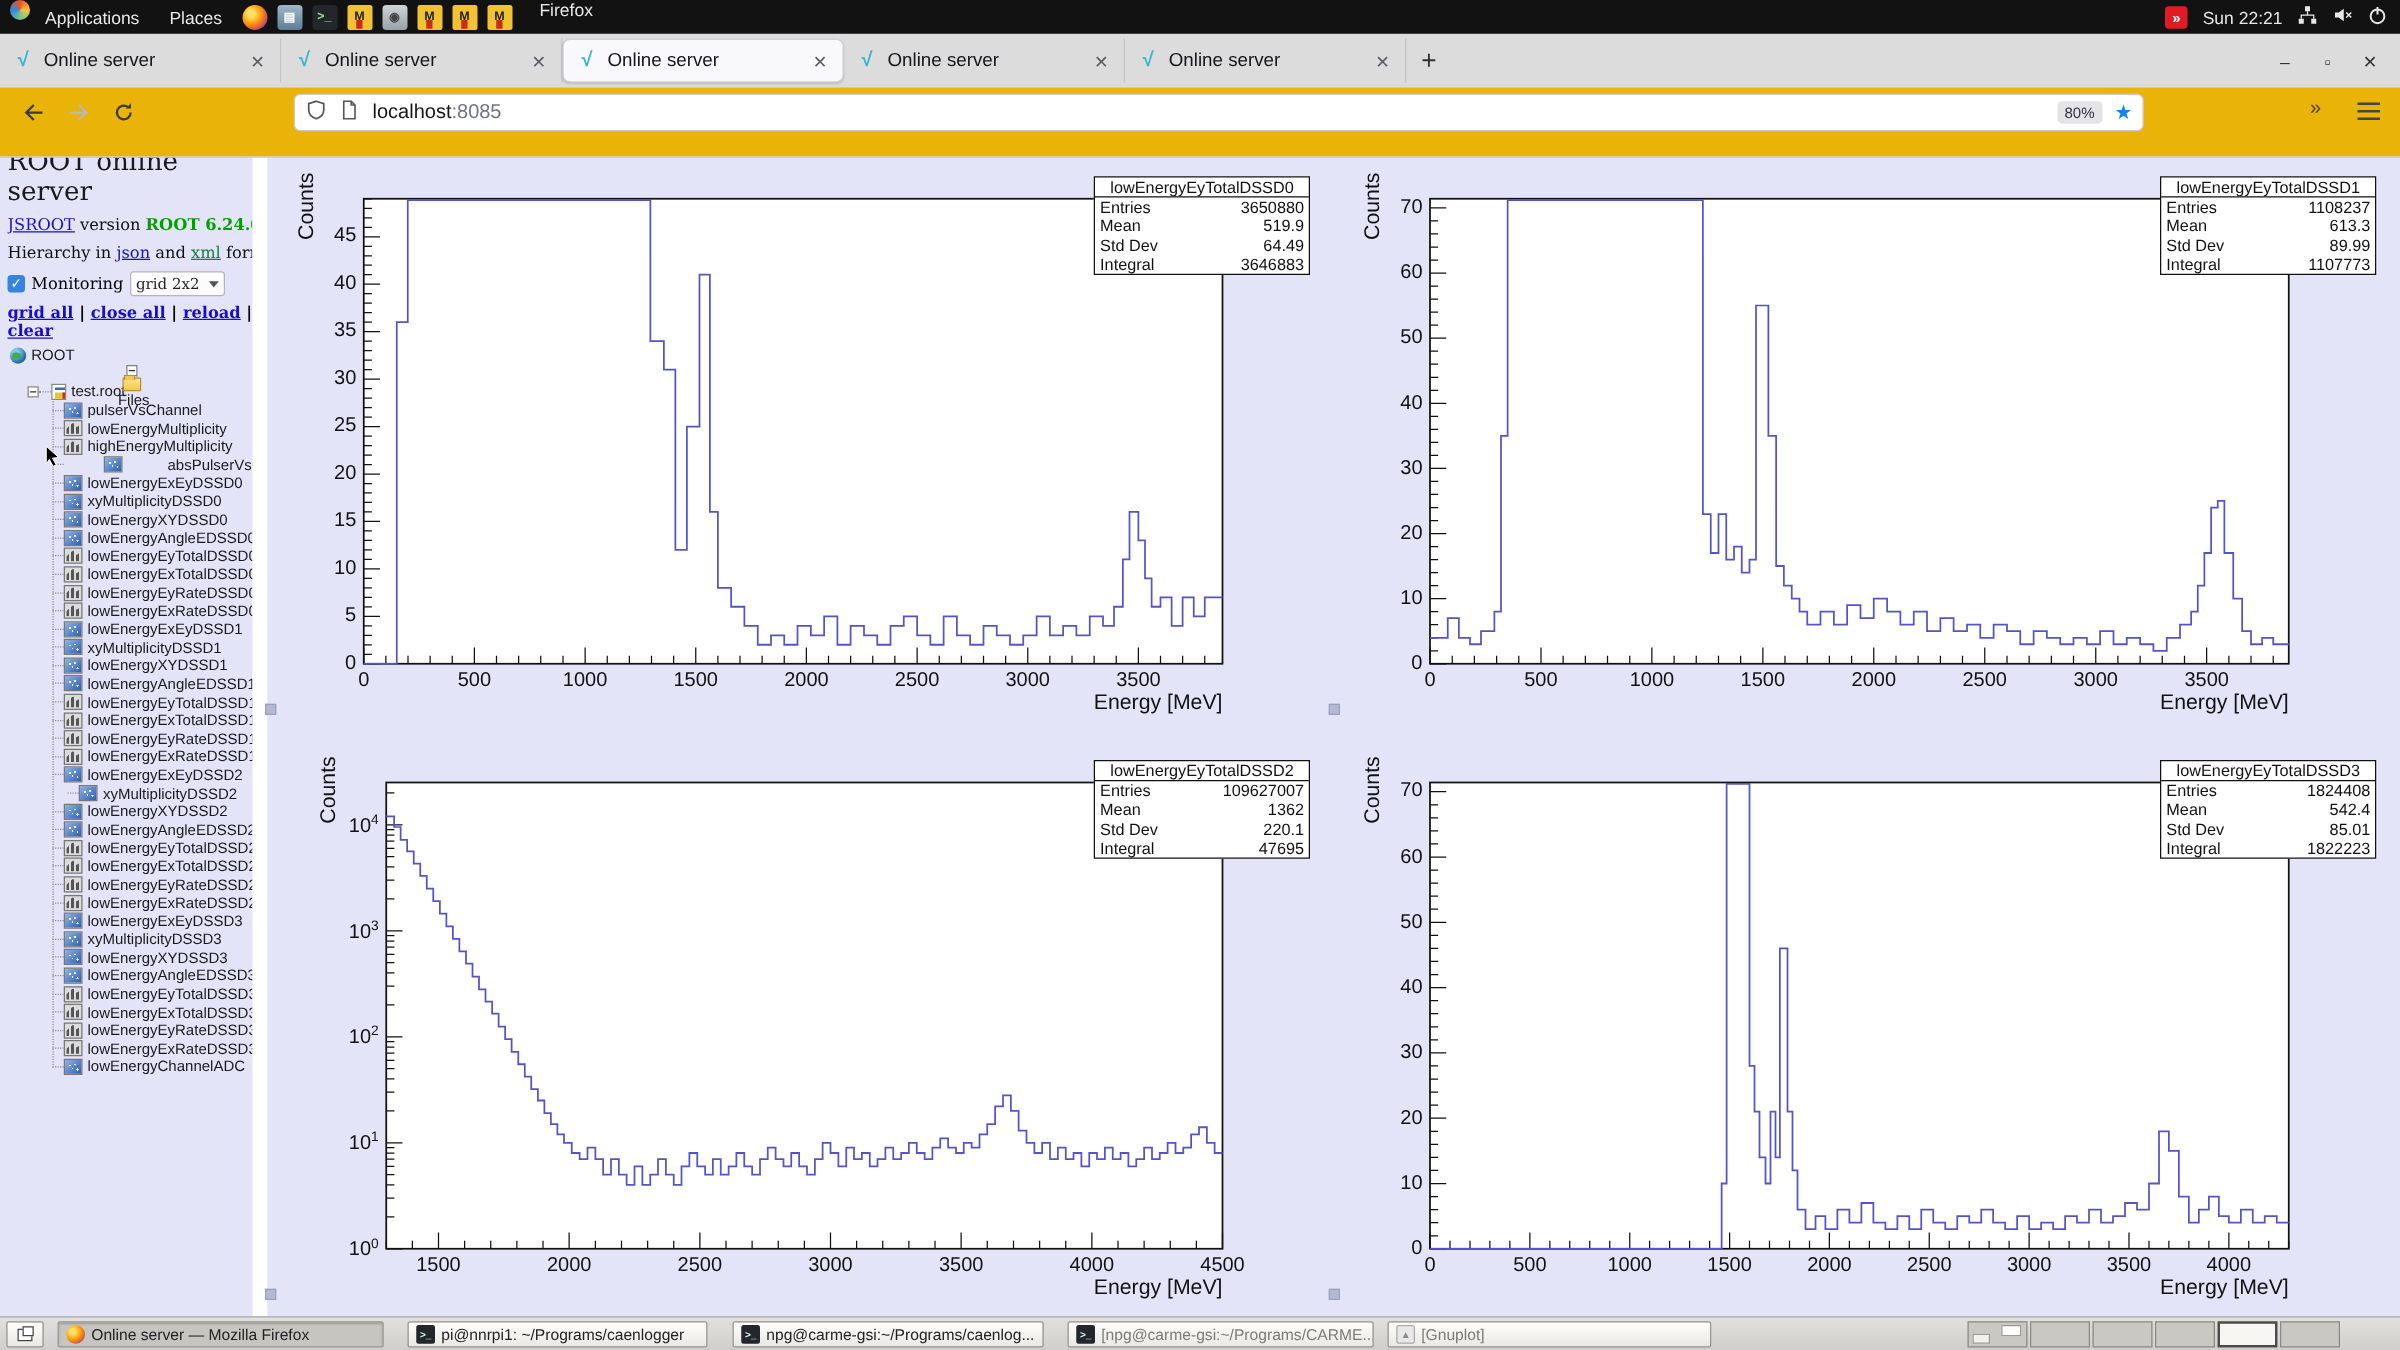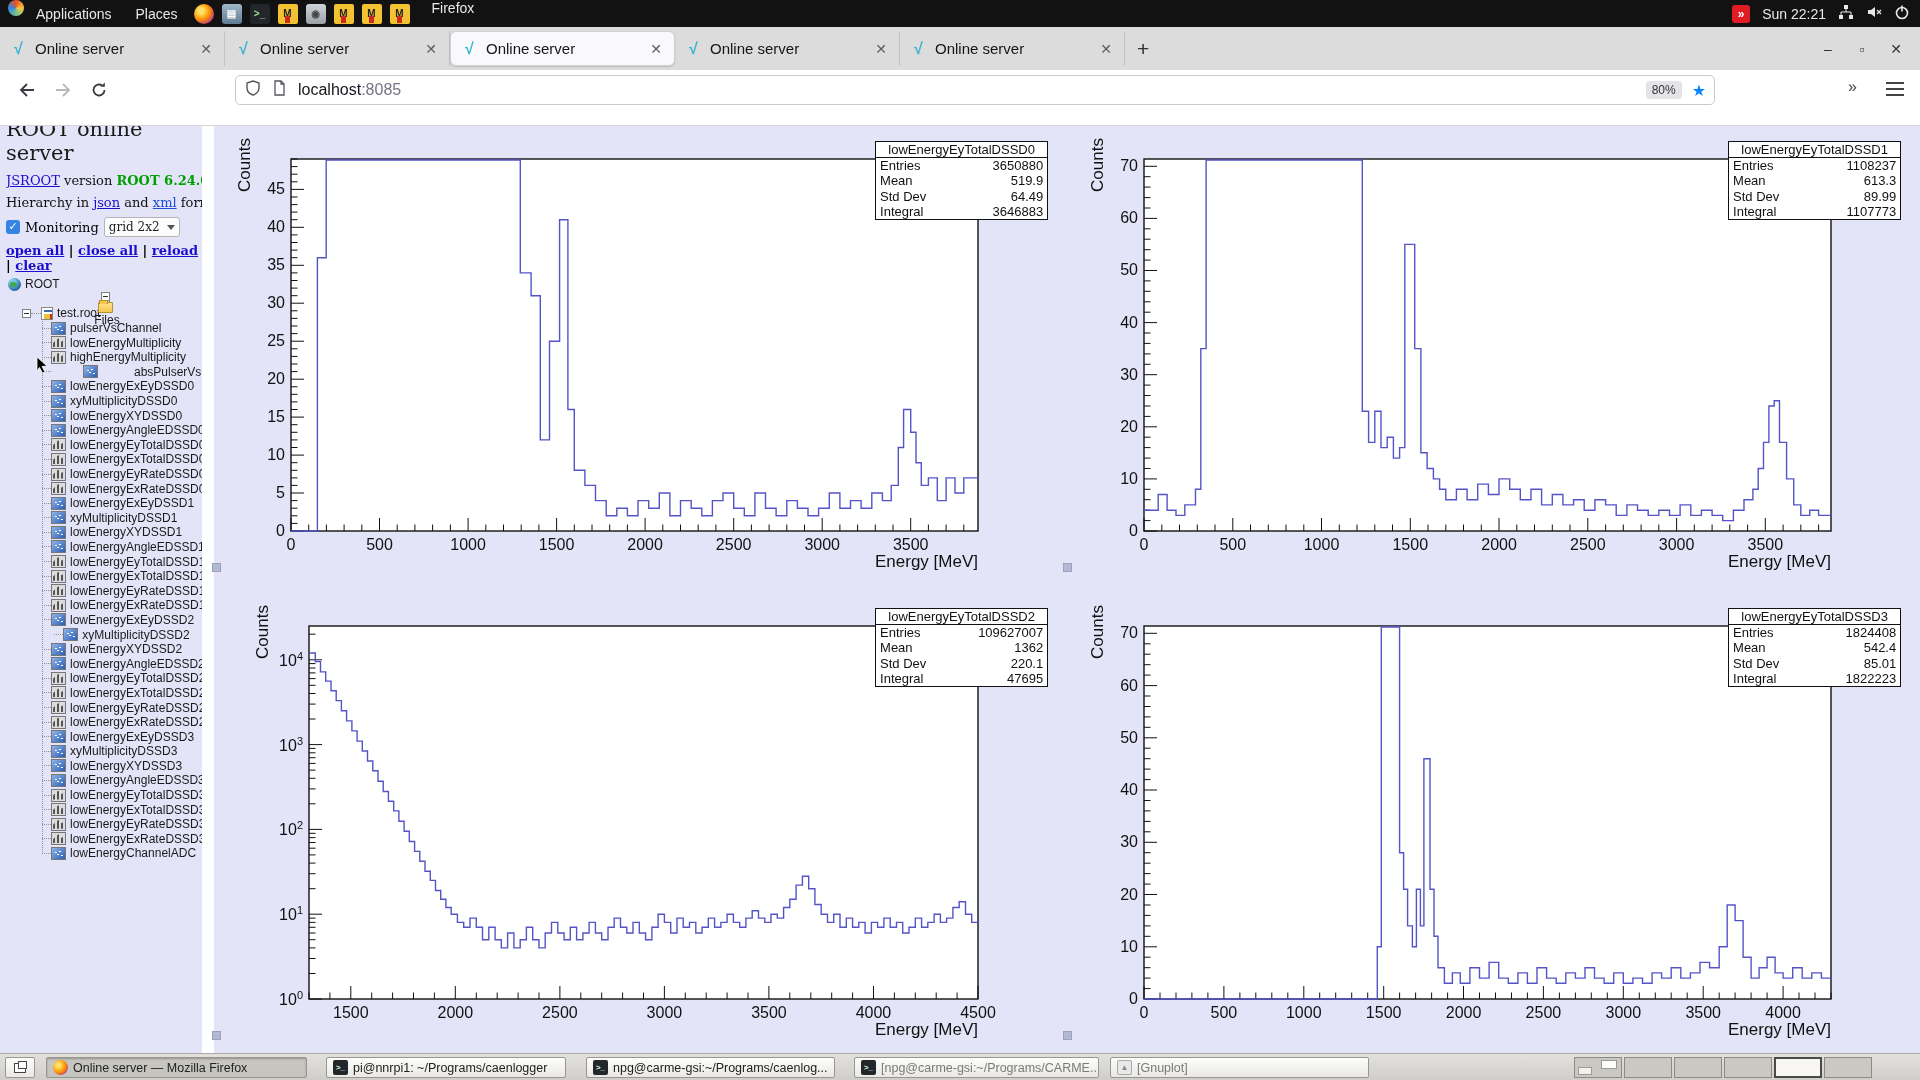--- a/index.html
+++ b/index.html
@@ -22,36 +22,36 @@
 
 #tabbar{position:absolute;top:27px;left:0;width:1920px;height:43px;background:#dcdcdc;display:flex;align-items:center;z-index:40}
 .tab{width:225px;height:35px;margin-top:0;display:flex;align-items:center;gap:8px;padding:0 10px;font-size:15px;color:#15141a;border-right:1px solid #c4c4c4;position:relative}
 .tab.active{background:#f9f9fb;border:1px solid #cfcfd8;border-radius:6px;height:35px;box-shadow:0 1px 2px rgba(0,0,0,.15);border-right:1px solid #cfcfd8}
 .tab .fav{color:#36b3d2;font-weight:bold;font-size:16px;width:17px;text-align:center}
 .tab .ttl{flex:1;white-space:nowrap;overflow:hidden}
 .tab .cls{color:#5b5b66;font-size:14px;padding:0 2px}
 .newtab{font-size:21px;color:#333;padding:0 12px}
 #winctl{margin-left:auto;display:flex;gap:14px;padding-right:14px;color:#333;font-size:14px}
 #winctl span{width:20px;text-align:center}
-#navbar{position:absolute;top:70px;left:0;width:1920px;height:56px;background:#ffffff;border-bottom:1px solid #d4d4dc;z-index:40}
+#navbar{position:absolute;top:70px;left:0;width:1920px;height:56px;background:#eab308;border-bottom:1px solid #d4d4dc;z-index:40}
 .navbtn{position:absolute;top:6px;width:30px;height:28px;display:flex;align-items:center;justify-content:center}
 #urlbar{position:absolute;left:235px;top:5px;width:1480px;height:30px;background:#fff;border:1px solid #c9c9cf;border-radius:5px;display:flex;align-items:center;padding:0 8px;font-size:16px}
 #urlbar .host{color:#15141a}
 #urlbar .port{color:#737387}
 #zoombadge{margin-left:auto;background:#e4e4e8;border-radius:4px;font-size:12px;color:#333;padding:2px 6px}
 #star{color:#0a84ff;font-size:16px;margin-left:10px}
 .chev{position:absolute;top:8px;font-size:16px;color:#444}
 
 #content{position:absolute;top:110px;left:0;width:1920px;height:943px;background:#e4e4f9}
 #sidebar{position:absolute;left:0;top:0;width:202px;height:943px;background:#e4e4f9;overflow:hidden;padding:5px 0 0 6px}
 #divider{position:absolute;left:202px;top:0;width:12px;height:943px;background:#ffffff}
 #side-title{font-family:"DejaVu Serif",serif;font-size:21px;color:#1a1a1a;margin:2px 0 8px 0}
 .sline{font-family:"DejaVu Serif",serif;font-size:13px;color:#111;margin-bottom:7px;white-space:nowrap;overflow:hidden}
 .lnk{color:#1a0dcc;text-decoration:underline}
-.lnk.visited{color:#1d4ed8}
+.lnk.visited{color:#15803d}
 .green{color:#00a000;font-weight:bold}
 #monitor-row{display:flex;align-items:center;gap:5px;margin:4px 0 6px 0;font-family:"DejaVu Serif",serif;font-size:13px}
 #mon-check{width:14px;height:14px;background:#3584e4;border-radius:3px;color:#fff;font-size:11px;line-height:14px;text-align:center}
 #grid-select{width:76px;height:20px;background:#fcfcfc;border:1px solid #b5b5b5;border-radius:3px;font-size:12px;display:flex;align-items:center;padding:0 4px;justify-content:space-between;color:#222}
 #grid-select .car{width:0;height:0;border-left:4px solid transparent;border-right:4px solid transparent;border-top:5px solid #555}
 #links-row{font-family:"DejaVu Serif",serif;font-size:13px;font-weight:bold;margin-bottom:4px}
 .trow{display:flex;align-items:center;height:14.6px;font-size:12px;color:#1a1a1a;white-space:nowrap}
 .trow .lbl{margin-left:4px}
 .exp{width:9px;height:9px;border:1px solid #808080;background:#fff;position:relative;flex:none}
 .exp::after{content:"";position:absolute;left:1px;top:3px;width:5px;height:1px;background:#333}
@@ -212,21 +212,21 @@
     <div class="sline"><span class="lnk">JSROOT</span><span> version </span><span class="green">ROOT 6.24.04 13/07/21</span></div>
     <div class="sline"><span>Hierarchy in </span><span class="lnk">json</span><span> and </span><span class="lnk visited">xml</span><span> format</span></div>
     <div id="monitor-row">
       <span id="mon-check">✓</span>
       <span>Monitoring</span>
       <span id="grid-select">
           <span>grid 2x2</span>
           <span class="car"></span>
         </span>
     </div>
-    <div id="links-row"><span class="lnk">open all</span> | <span class="lnk">close all</span> | <span class="lnk">reload</span> | <span class="lnk">clear</span></div>
+    <div id="links-row"><span class="lnk">grid all</span> | <span class="lnk">close all</span> | <span class="lnk">reload</span> | <span class="lnk">clear</span></div>
     <div id="tree">
         <div class="trow" style="padding-left: 2px;">
           <span class="icon-globe"></span>
           <span class="lbl">ROOT</span>
         </div>
         <div class="trow" style="padding-left: 2px; flex-direction: column;">
           <span class="exp"></span>
           <span class="stub"></span>
           <span class="icon-folder"></span>
           <span class="lbl">Files</span>

